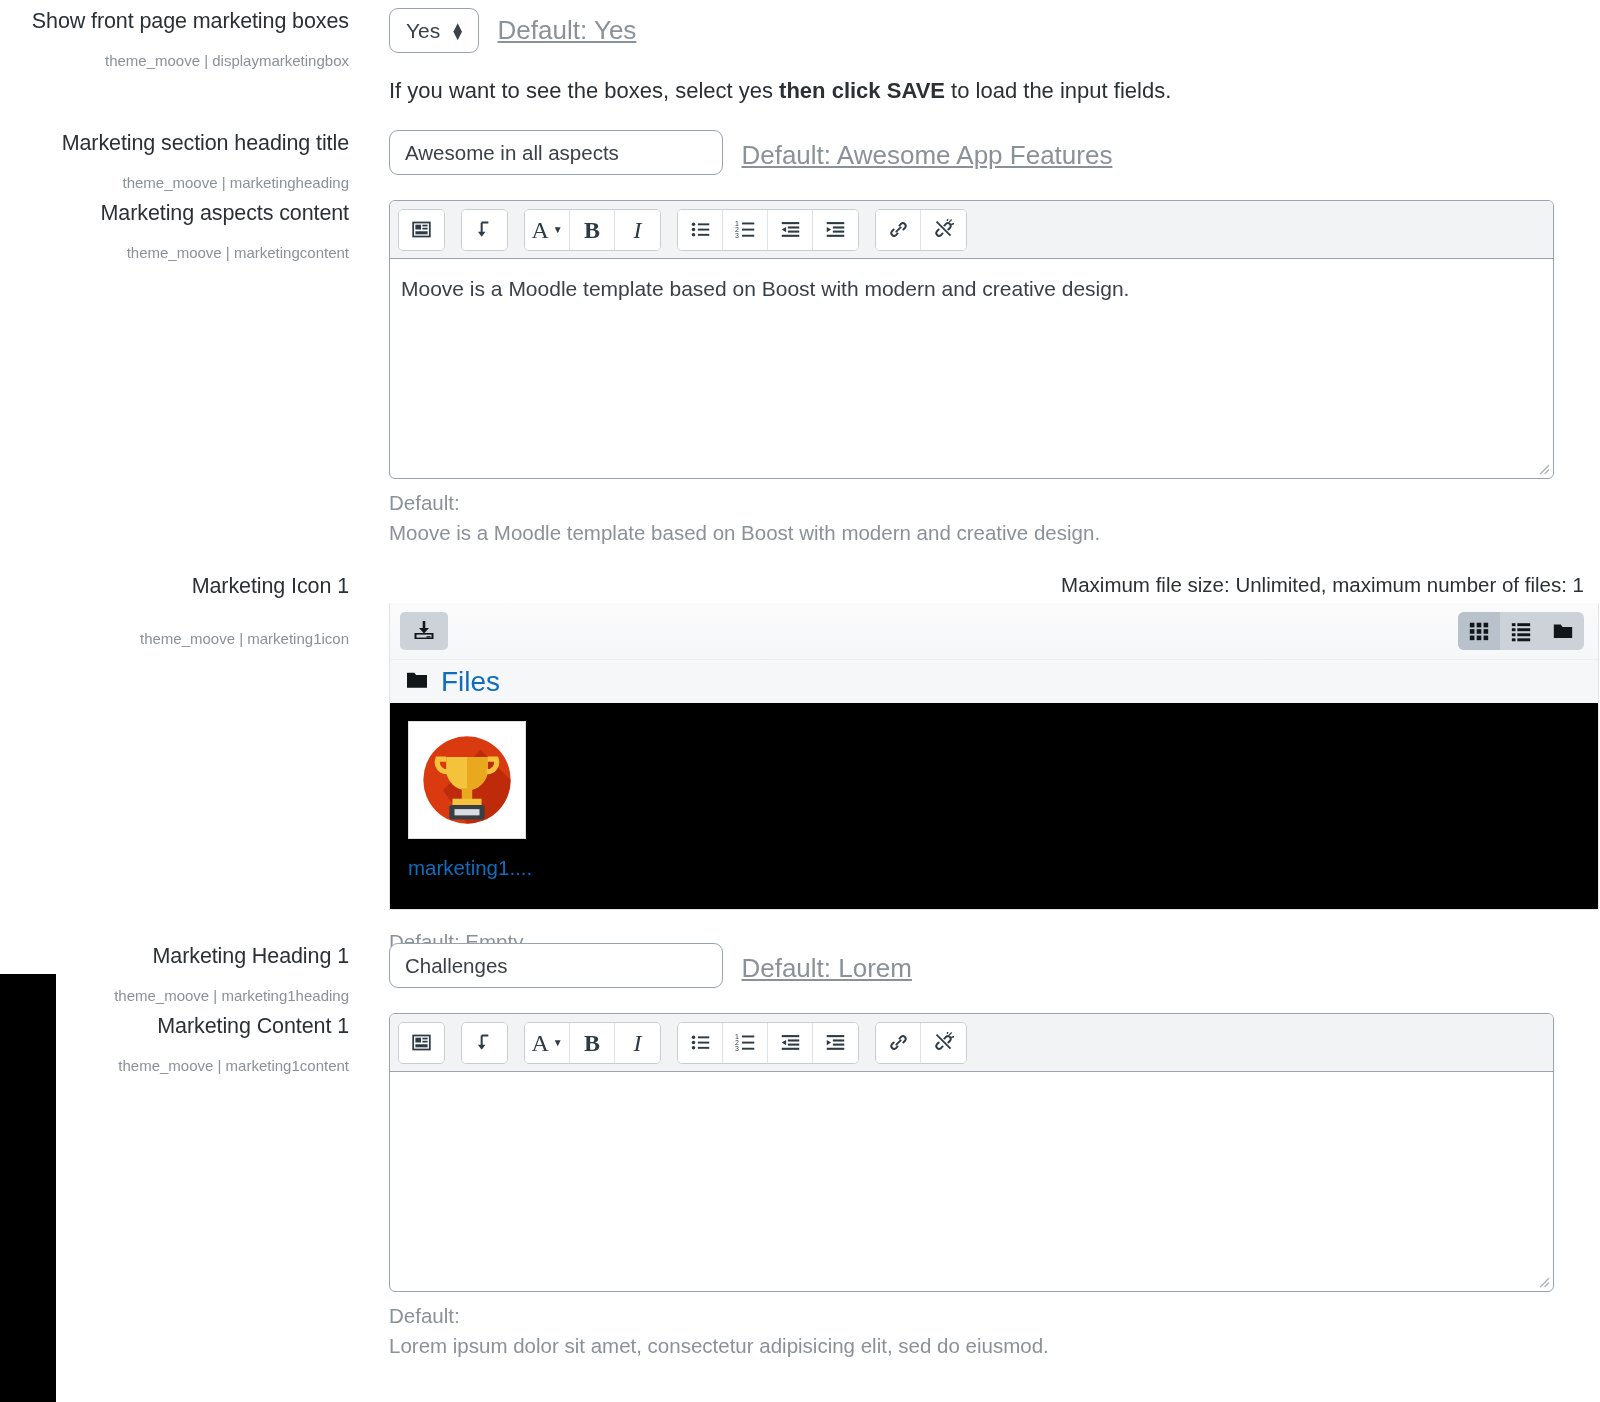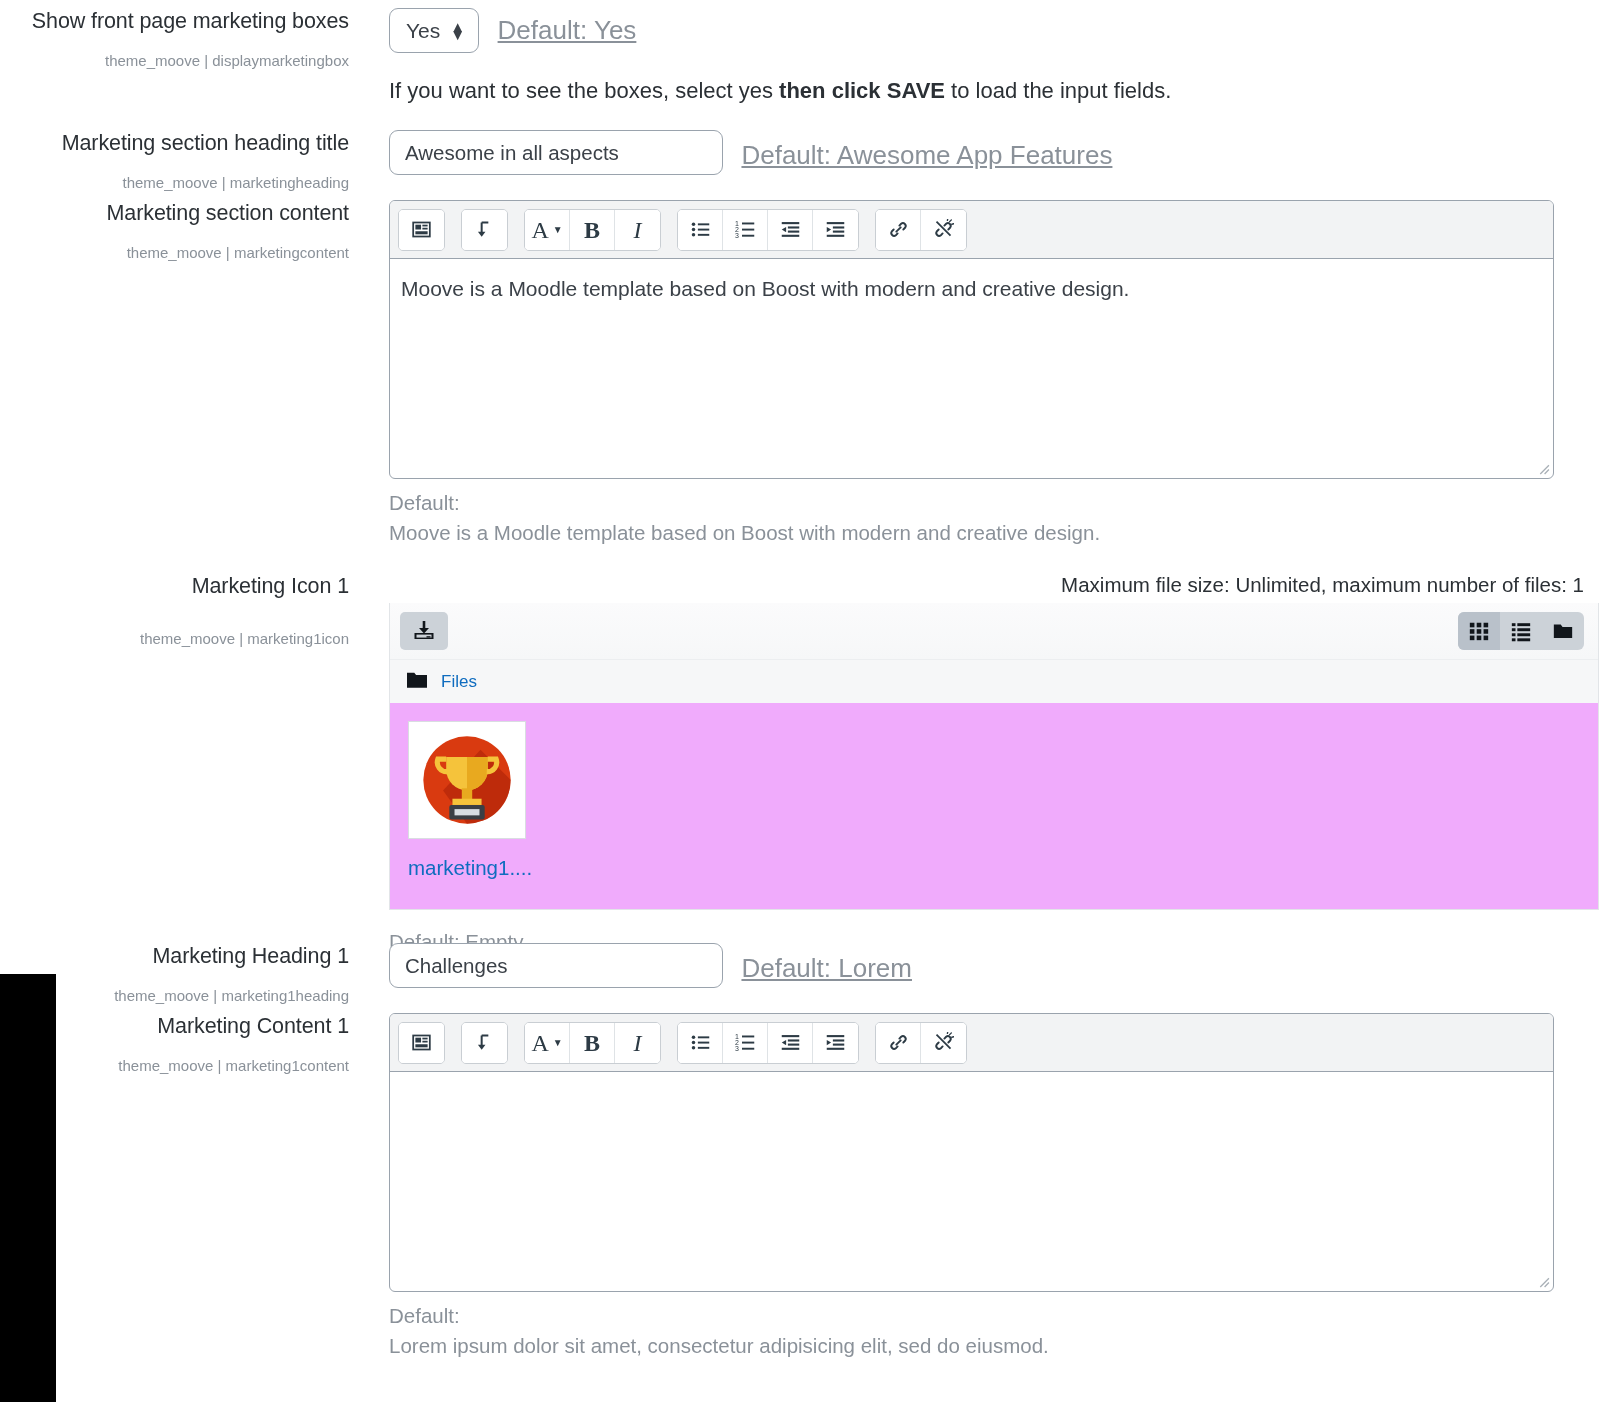--- a/index.html
+++ b/index.html
@@ -205,26 +205,26 @@
     height: 44px;
     background: #f6f7f8;
     display: flex;
     align-items: center;
     gap: 13px;
     padding-left: 16px;
     border-top: 1px solid #eceef0;
   }
   .fm-path-link {
     color: #0f6cbf;
-    font-size: 17px;
+    font-size: 28px;
   }
   .fm-files {
     min-height: 206px;
     padding: 18px 0 0 18px;
-    background: #f0abfc;
+    background: #000000;
   }
   .fm-file { width: 140px; }
   .fm-thumb {
     width: 118px; height: 118px;
     border: 1px solid #d9dde1;
     background: #fff;
     display: flex; align-items: center; justify-content: center;
     overflow: hidden;
   }
   .fm-name {
@@ -277,21 +277,21 @@
       <div class="lbl-sub">theme_moove | marketingheading</div>
     </div>
     <div class="ctrl-col">
       <input class="text-input" type="text" value="Awesome in all aspects" style="">
       <span class="default-note">Default: Awesome App Features</span>
     </div>
   </div>
 
   <div class="row" style="top:200px;">
     <div class="lbl-col">
-      <div class="lbl-title">Marketing section content</div>
+      <div class="lbl-title">Marketing aspects content</div>
       <div class="lbl-sub">theme_moove | marketingcontent</div>
     </div>
     <div class="ctrl-col" style="left:389px;">
       <div class="editor" style="width:1165px;">
         <div class="editor-toolbar">
           <div class="btn-group">
             <div class="tbtn">
               <svg width="21" height="21" viewBox="0 0 24 24">
                   <rect x="2.5" y="4" width="19" height="16" fill="none" stroke="#2d3b45" stroke-width="2"></rect>
                   <rect x="5" y="6.5" width="6.5" height="5.5" fill="#2d3b45"></rect>

